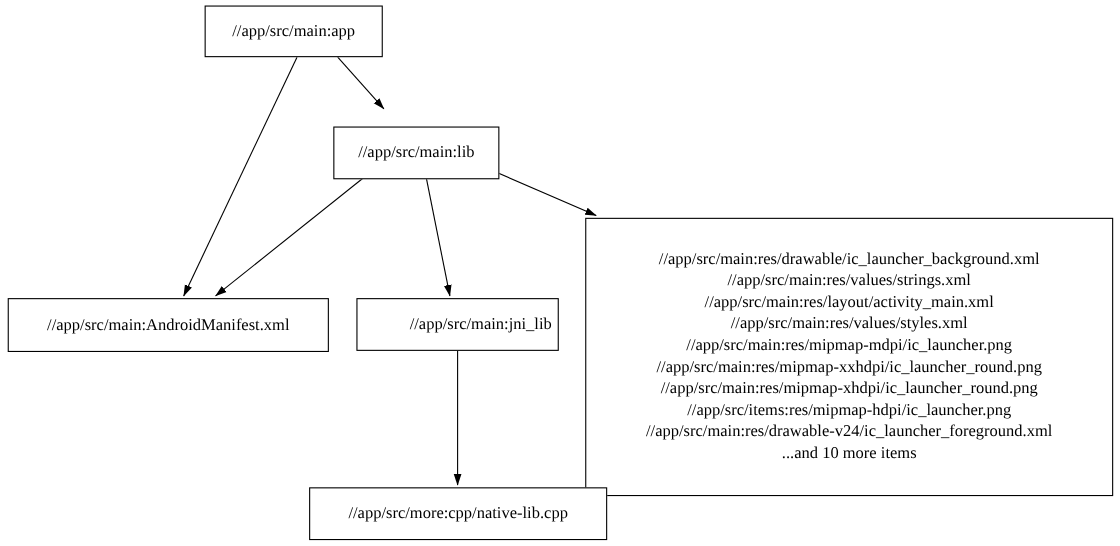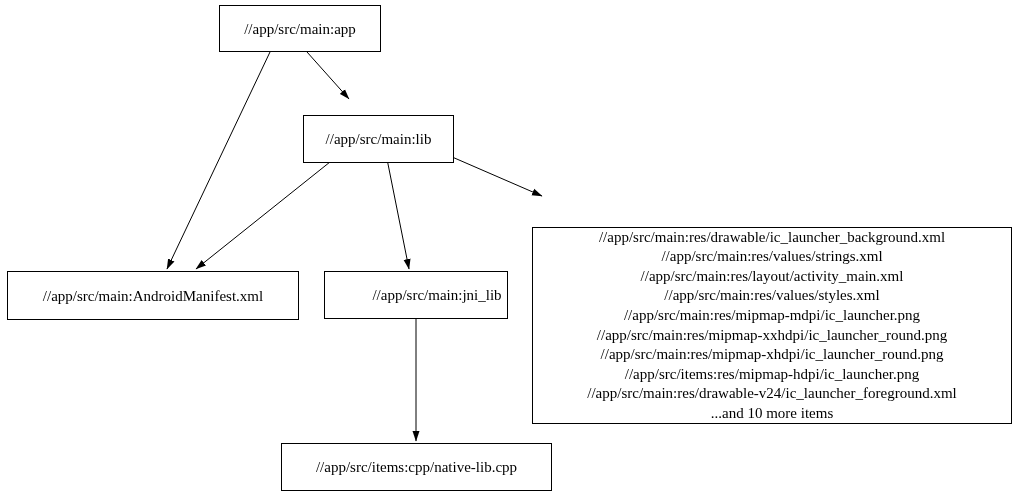--- a/index.html
+++ b/index.html
@@ -57,46 +57,46 @@
       </marker>
     </defs>
     <line x1="307" y1="52" x2="349" y2="99" stroke="#000000" stroke-width="1" marker-end="url(#arrow)"></line>
     <line x1="270" y1="52" x2="167" y2="269" stroke="#000000" stroke-width="1" marker-end="url(#arrow)"></line>
     <line x1="345" y1="150" x2="196" y2="269" stroke="#000000" stroke-width="1" marker-end="url(#arrow)"></line>
     <line x1="385" y1="149" x2="409" y2="269" stroke="#000000" stroke-width="1" marker-end="url(#arrow)"></line>
     <line x1="436" y1="150" x2="542" y2="196" stroke="#000000" stroke-width="1" marker-end="url(#arrow)"></line>
     <line x1="416" y1="319" x2="416" y2="441" stroke="#000000" stroke-width="1" marker-end="url(#arrow)"></line>
   </svg>
 
-  <div class="node" style="left:219px; top:5px; width:162px; height:47px;">
+  <div class="node" style="left:186px; top:5px; width:162px; height:47px;">
     <span class="node-label">//app/src/main:app</span>
   </div>
 
   <div class="node" style="left:303px; top:115px; width:151px; height:48px;">
     <span class="node-label">//app/src/main:lib</span>
   </div>
 
   <div class="node" style="left:7px; top:271px; width:292px; height:49px;">
     <span class="node-label">//app/src/main:AndroidManifest.xml</span>
   </div>
 
   <div class="node" style="left:324px; top:271px; width:184px; height:48px;padding-left:42px;">
     <span class="node-label">//app/src/main:jni_lib</span>
   </div>
 
-  <div class="node multi" style="left:532px; top:198px; width:480px; height:197px;margin-top:29px;">
+  <div class="node multi" style="left:532px; top:198px; width:480px; height:253px;">
     <div class="node-line">//app/src/main:res/drawable/ic_launcher_background.xml</div>
     <div class="node-line">//app/src/main:res/values/strings.xml</div>
     <div class="node-line">//app/src/main:res/layout/activity_main.xml</div>
     <div class="node-line">//app/src/main:res/values/styles.xml</div>
     <div class="node-line">//app/src/main:res/mipmap-mdpi/ic_launcher.png</div>
     <div class="node-line">//app/src/main:res/mipmap-xxhdpi/ic_launcher_round.png</div>
     <div class="node-line">//app/src/main:res/mipmap-xhdpi/ic_launcher_round.png</div>
     <div class="node-line">//app/src/items:res/mipmap-hdpi/ic_launcher.png</div>
     <div class="node-line">//app/src/main:res/drawable-v24/ic_launcher_foreground.xml</div>
     <div class="node-line">...and 10 more items</div>
   </div>
 
   <div class="node" style="left:281px; top:443px; width:271px; height:48px;">
-    <span class="node-label">//app/src/items:cpp/native-lib.cpp</span>
+    <span class="node-label">//app/src/more:cpp/native-lib.cpp</span>
   </div>
 
 </div>
 
 </body></html>

